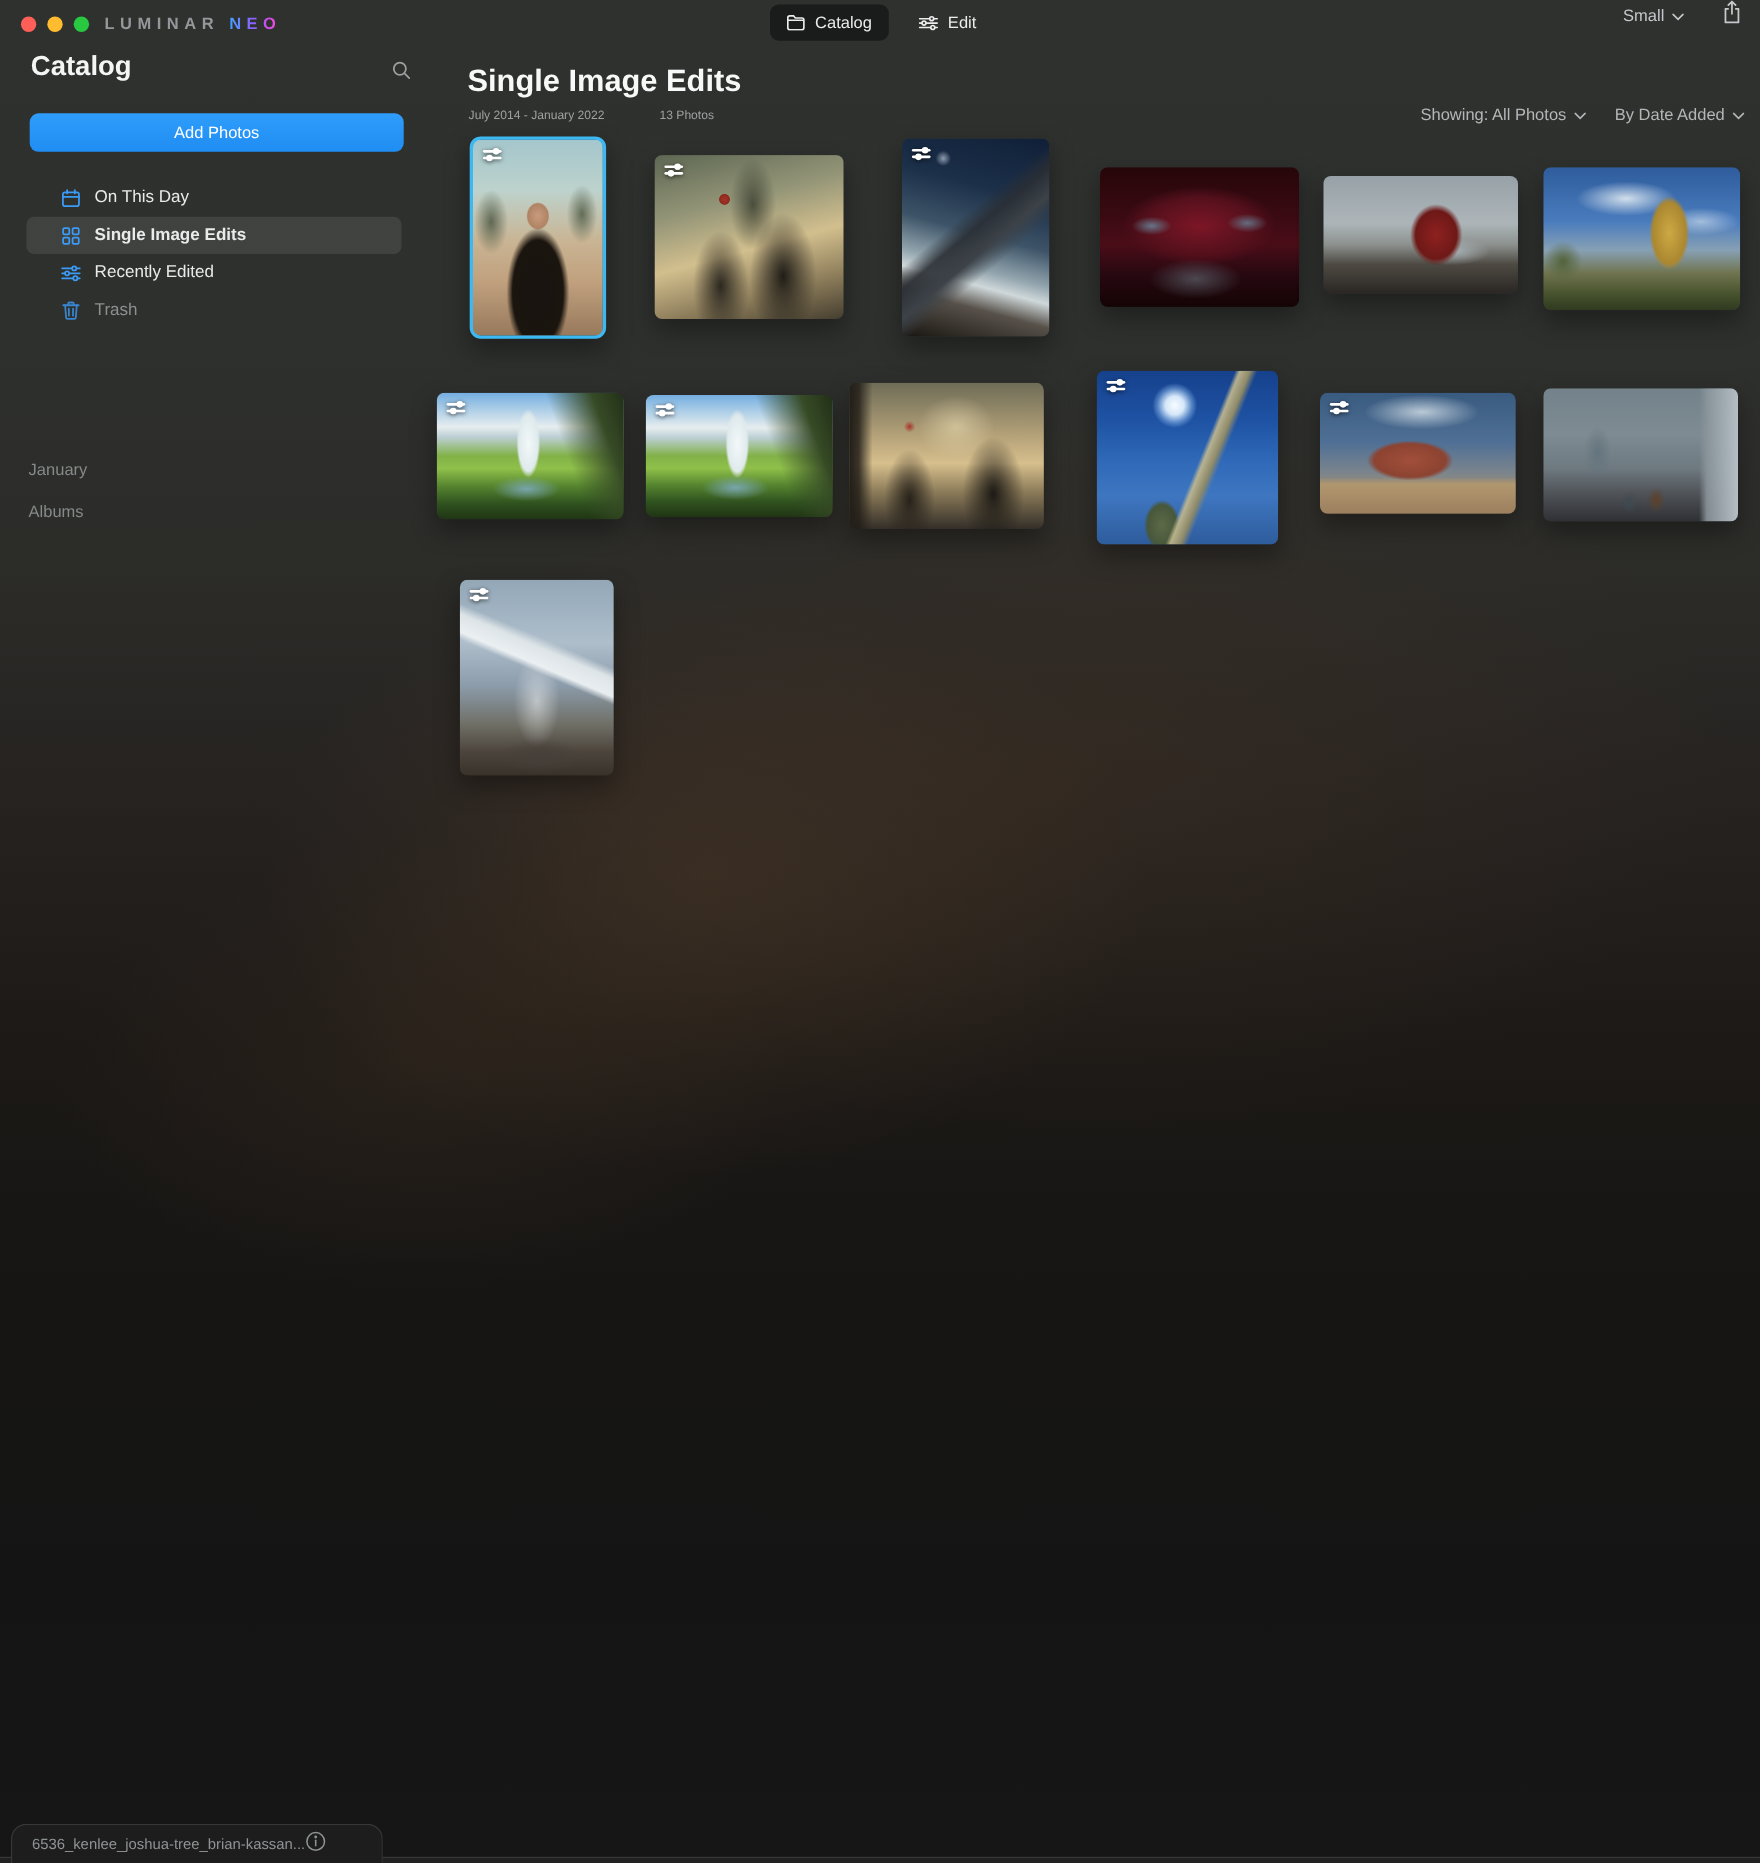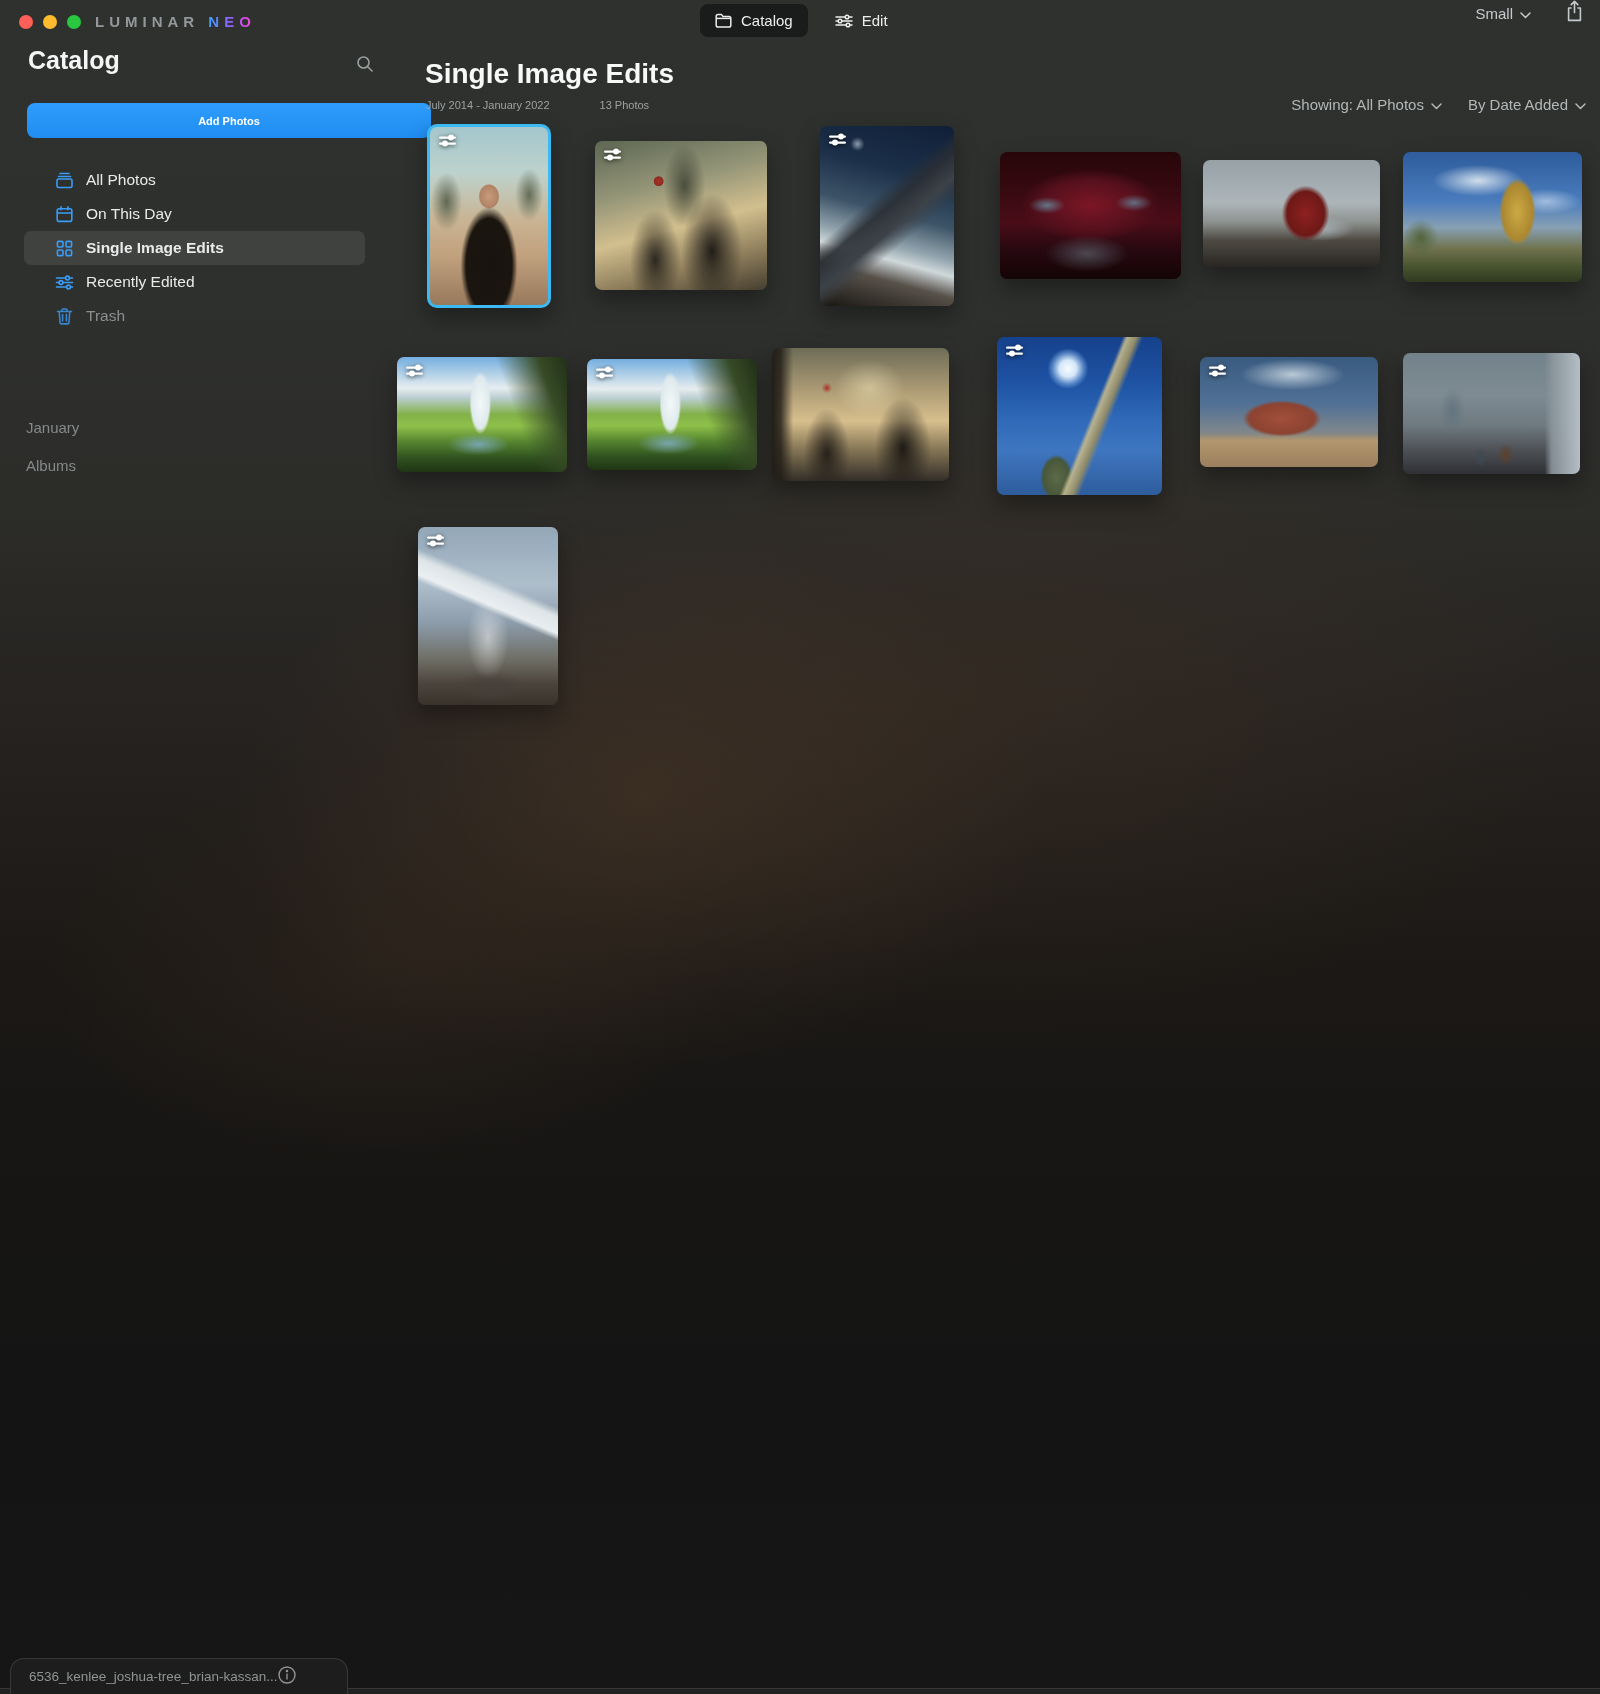--- a/index.html
+++ b/index.html
@@ -29,23 +29,23 @@
   .tab.active{ background:#1a1c1b; }
   .tab svg{ display:block; }
   .tb-right{ position:absolute; right:16px; top:0; display:flex; align-items:center; gap:34px; }
   .size-dd{ display:flex; align-items:center; gap:7px; font-size:15px; color:#c6c9cb; }
   .chev{ display:inline-block; }
 
   
   .side-title{ position:absolute; left:28px; top:46px; font-size:25px; font-weight:700; color:#f4f5f5; }
   .side-search{ position:absolute; left:356px; top:55px; }
   .add-photos{
-    position:absolute; left:27px; top:103px; width:404px; height:35px;
+    position:absolute; left:27px; top:103px; width:340px; height:35px;
     background:linear-gradient(180deg,#2f9dfb,#1f8df2); border:none; border-radius:8px;
-    color:#fff; font-size:11px; font-weight:700; font-family:"Liberation Sans",sans-serif;
+    color:#fff; font-size:15px; font-weight:400; font-family:"Liberation Sans",sans-serif;
   }
   .menu{ position:absolute; left:24px; top:163px; width:341px; }
   .menu-item{ display:flex; align-items:center; gap:12px; height:34px; padding:0 10px 0 31px; border-radius:7px; font-size:15.5px; color:#e9eaea; }
   .menu-item.active{ background:rgba(255,255,255,.09); font-weight:700; }
   .menu-item.dim{ color:#8b8f90; }
   .menu-item svg{ display:block; flex:0 0 auto; }
   .side-section{ position:absolute; left:26px; font-size:15px; color:#85898a; }
   .sec-folders{ top:419px; } .sec-albums{ top:457px; }
 
   
@@ -211,30 +211,20 @@
         <circle cx="7.5" cy="7.5" r="5.5"></circle>
           <path d="M12 12l4 4"></path>
       </svg>
     </span>
     <button class="add-photos">Add Photos</button>
 
     <nav class="menu">
       <div class="menu-item">
         <span>
           <svg width="19" height="19" viewBox="0 0 19 19" fill="none" stroke="#3b9cf8" stroke-width="1.6" stroke-linecap="round">
-            <path d="M5 2.5h9"></path>
-              <path d="M3.5 5.5h12"></path>
-              <rect x="2" y="8" width="15" height="8.5" rx="1.6"></rect>
-          </svg>
-        </span>
-        <span>All Photos</span>
-      </div>
-      <div class="menu-item">
-        <span>
-          <svg width="19" height="19" viewBox="0 0 19 19" fill="none" stroke="#3b9cf8" stroke-width="1.6" stroke-linecap="round">
             <rect x="2.2" y="3.8" width="14.6" height="12.6" rx="2"></rect>
               <path d="M2.2 8h14.6"></path>
               <path d="M6 1.8v3M13 1.8v3"></path>
           </svg>
         </span>
         <span>On This Day</span>
       </div>
       <div class="menu-item active">
         <span>
           <svg width="19" height="19" viewBox="0 0 19 19" fill="none" stroke="#3b9cf8" stroke-width="1.6">

